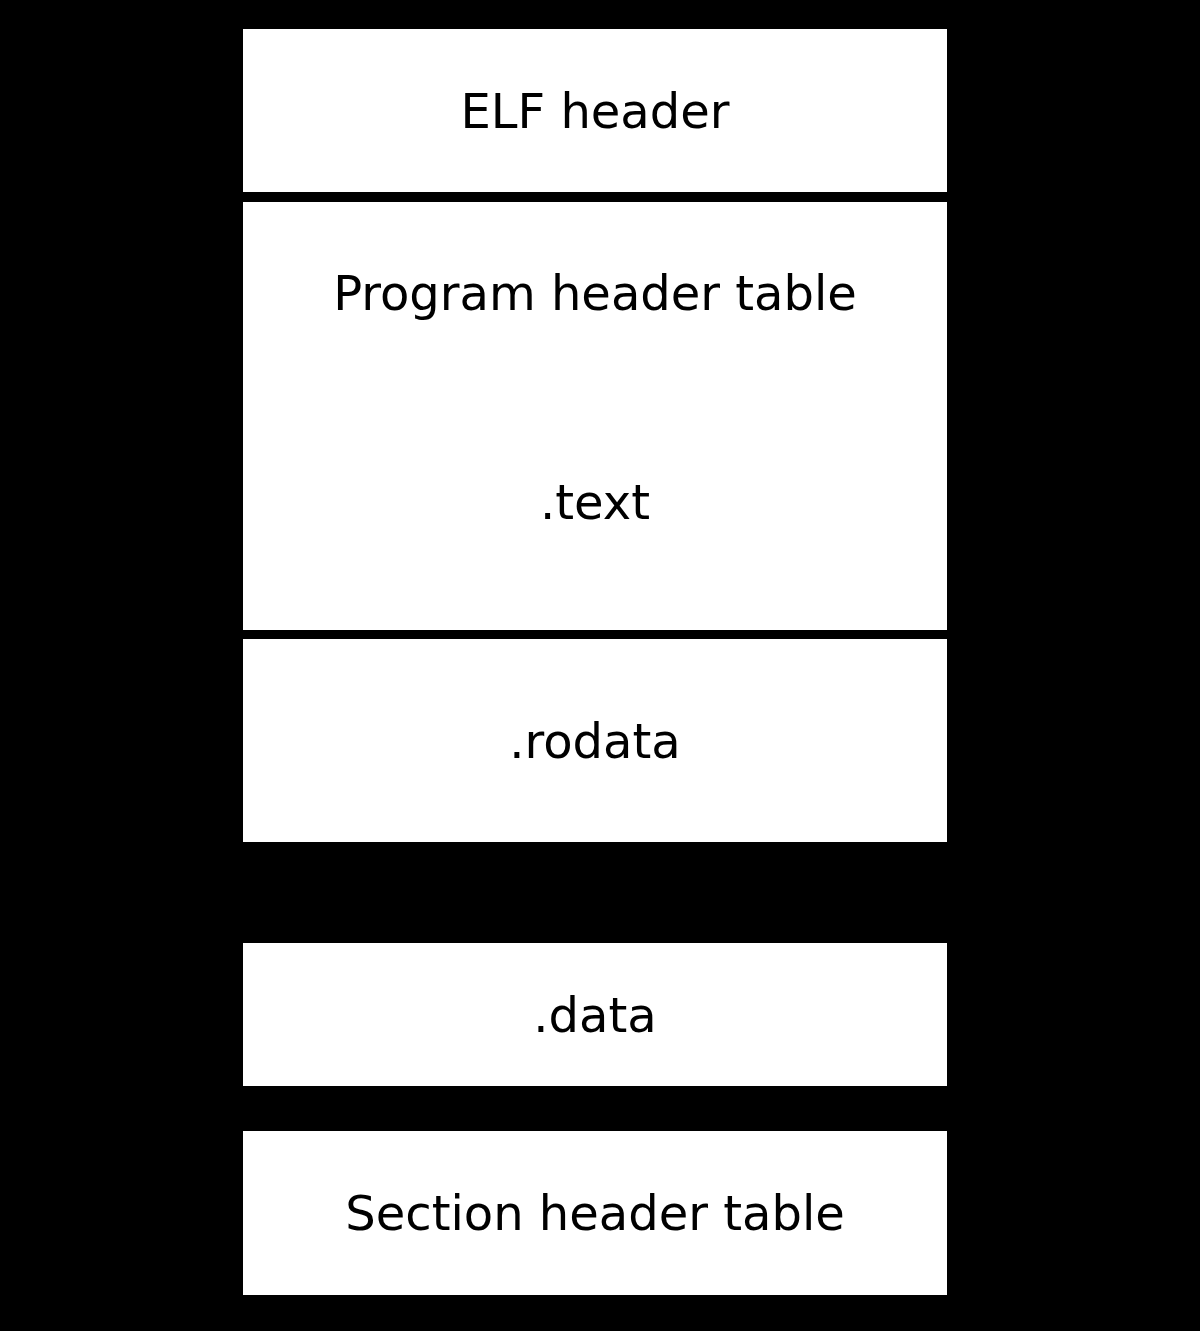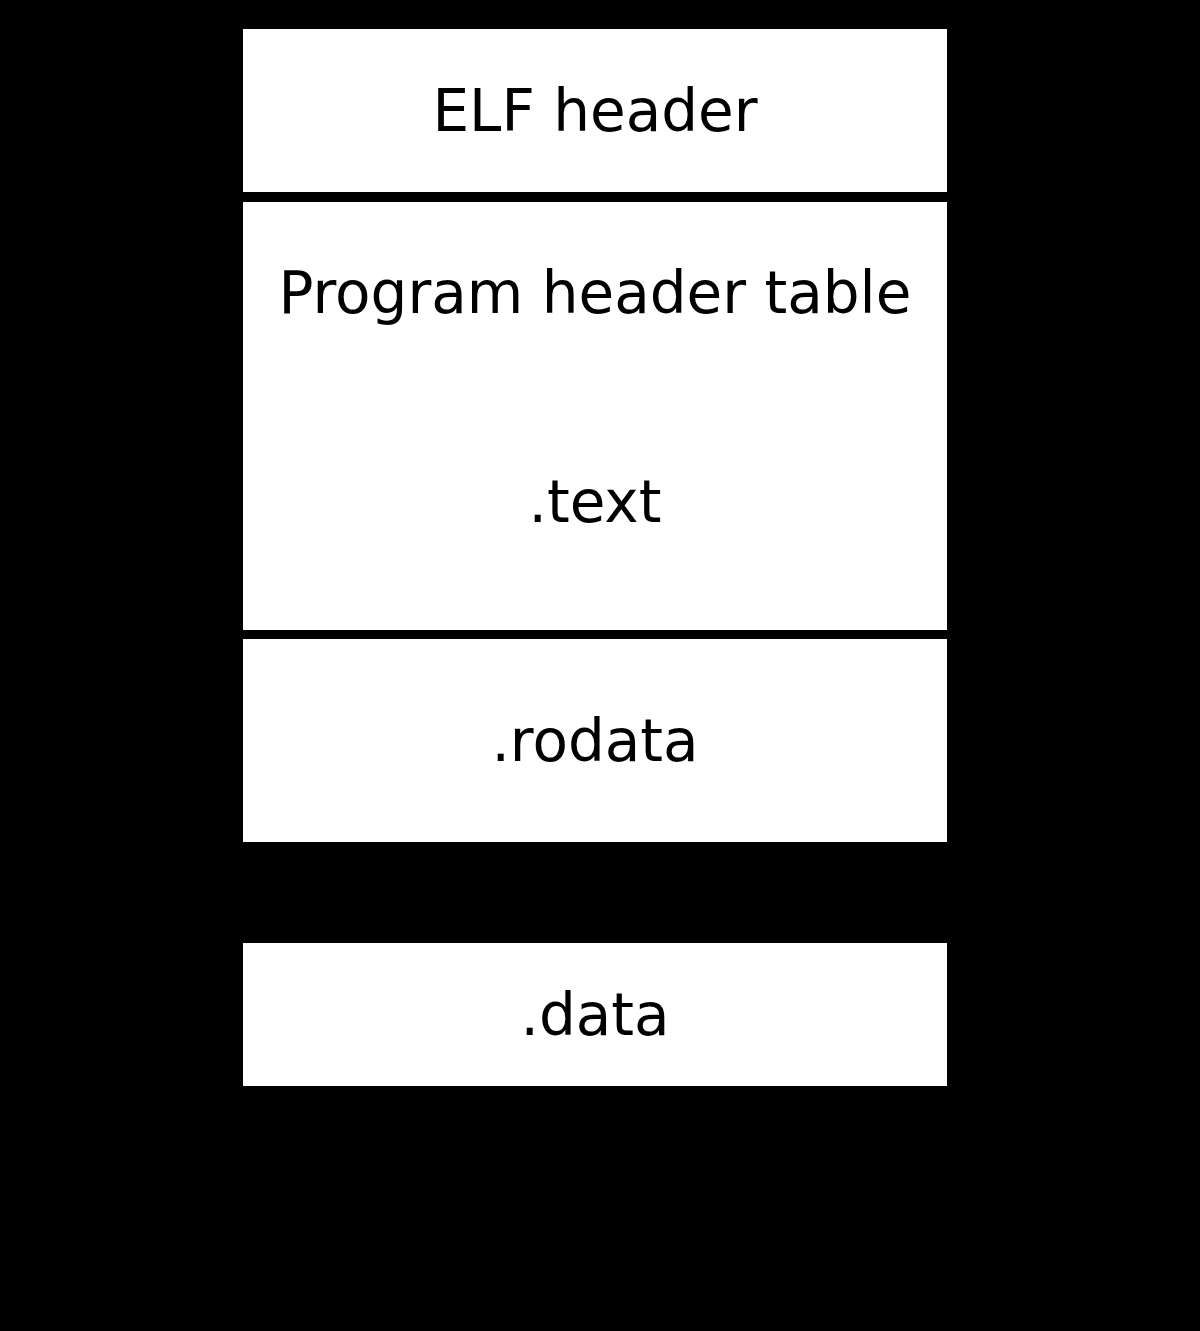--- a/index.html
+++ b/index.html
@@ -24,21 +24,21 @@
     position: absolute;
     left: 243px;
     width: 704px;
     background: #ffffff;
     display: flex;
     align-items: center;
     justify-content: center;
   }
   .section-label {
     color: #000000;
-    font-size: 58px;
+    font-size: 48px;
     line-height: 1;
     white-space: nowrap;
     text-align: center;
   }
   
   .box-elf-header        { top: 29px;   height: 163px; }
   .box-program-header    { top: 202px;  height: 182px; }
   .box-text-section      { top: 373px;  height: 257px; }
   .box-rodata-section    { top: 639px;  height: 203px; }
   .gap-omitted-sections  { position: absolute; left: 243px; width: 704px;
@@ -66,14 +66,17 @@
   <div class="section-box box-rodata-section">
     <span class="section-label">.rodata</span>
   </div>
 
   <div class="gap-omitted-sections"></div>
 
   <div class="section-box box-data-section">
     <span class="section-label">.data</span>
   </div>
 
+  <div class="section-box box-section-header">
+    <span class="section-label">Section header table</span>
+  </div>
 
 </div>
 
 </body></html>

